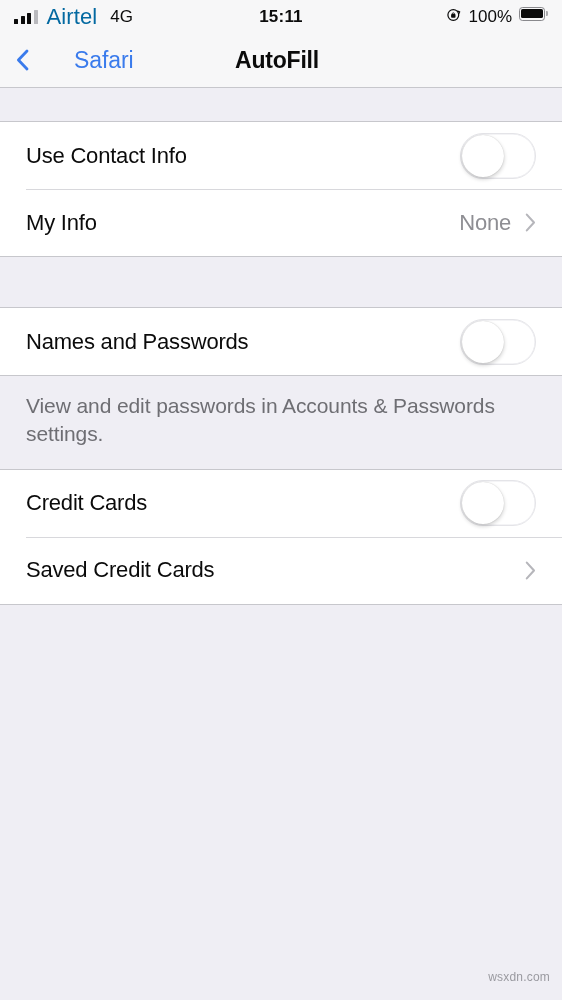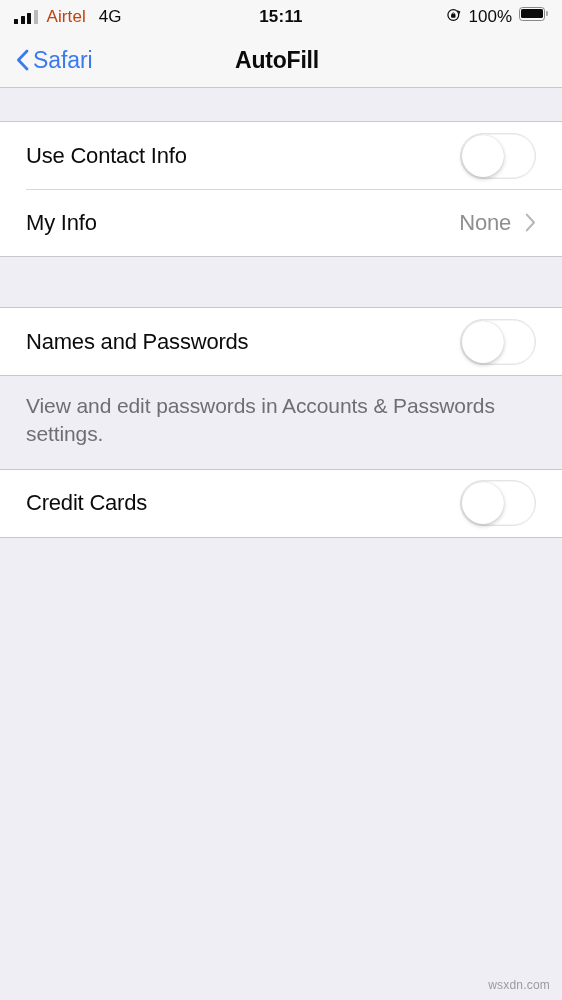--- a/index.html
+++ b/index.html
@@ -18,21 +18,21 @@
     display:flex; align-items:center;
     padding:0 14px; position:relative;
   }
   .sb-left { display:flex; align-items:center; gap:9px; }
   .signal { display:flex; align-items:flex-end; gap:2.5px; height:14px; }
   .signal i { width:4px; background:#0b0b0b; border-radius:0.5px; display:block; }
   .signal i:nth-child(1){ height:5px; }
   .signal i:nth-child(2){ height:8px; }
   .signal i:nth-child(3){ height:11px; }
   .signal i:nth-child(4){ height:14px; background:#b9b9bd; }
-  .carrier { font-size:17px; color:#c2410c; letter-spacing:0.1px; }
+  .carrier { font-size:22px; color:#0369a1; letter-spacing:0.1px; }
   .network { font-size:17px; color:#0b0b0b; margin-left:4px; }
 
   .sb-center {
     position:absolute; left:0; right:0; top:0; height:33px;
     display:flex; align-items:center; justify-content:center;
     pointer-events:none;
   }
   .clock { font-size:17px; font-weight:bold; color:#0b0b0b; letter-spacing:0.2px; }
 
   .sb-right {
@@ -58,21 +58,21 @@
   .navbar {
     height:55px; background:#f7f7f8;
     position:relative; display:flex; align-items:center;
     border-bottom:1px solid #c7c7cc;
   }
   .backbtn {
     display:flex; align-items:center; gap:4px;
     padding-left:16px; cursor:pointer;
   }
   .back-chevron { width:13px; height:22px; display:block; }
-  .back-label { font-size:23px; color:#3a7bec; letter-spacing:-0.1px; }
+  .back-label { font-size:23px; color:#3a7bec; letter-spacing:-0.1px;margin-left:41px; }
   .nav-title {
     position:absolute; left:0; right:8px; top:0; height:55px;
     display:flex; align-items:center; justify-content:center;
     font-size:23px; font-weight:bold; color:#0b0b0b; letter-spacing:-0.2px;
     pointer-events:none;
   }
 
   
   .content { position:relative; background:#efeef4; height:912px; }
 
@@ -118,21 +118,21 @@
   }
 
   .footer-note {
     padding:16px 26px 20px 26px;
     font-size:21px; line-height:1.35; color:#6e6e73;
     background:#efeef4; letter-spacing:-0.1px;
   }
   .gap { height:50px; background:#efeef4; }
 
   .watermark {
-    position:absolute; right:12px; bottom:8px;
+    position:absolute; right:12px; bottom:16px;
     font-size:12px; color:#9a9aa0; letter-spacing:0.2px;
   }
 </style>
 </head>
 <body>
 
 <div class="phone">
 
   <div class="statusbar">
     <div class="sb-left">
@@ -222,18 +222,28 @@
 
     <div class="group">
       <div class="row">
         <span class="row-label">Credit Cards</span>
         <span class="row-right">
           <span class="toggle">
             <span class="knob"></span>
           </span>
         </span>
       </div>
+      <div class="row">
+        <span class="row-label">Saved Credit Cards</span>
+        <span class="row-right">
+          <span class="chev">
+            <svg width="11" height="19" viewBox="0 0 11 19">
+              <path d="M1.8 1.6 L9 9.5 L1.8 17.4" fill="none" stroke="#b6b6bb" stroke-width="2.1" stroke-linecap="round" stroke-linejoin="round"></path>
+            </svg>
+          </span>
+        </span>
+      </div>
     </div>
 
   </div>
 
   <div class="watermark">wsxdn.com</div>
 </div>
 
 </body></html>

